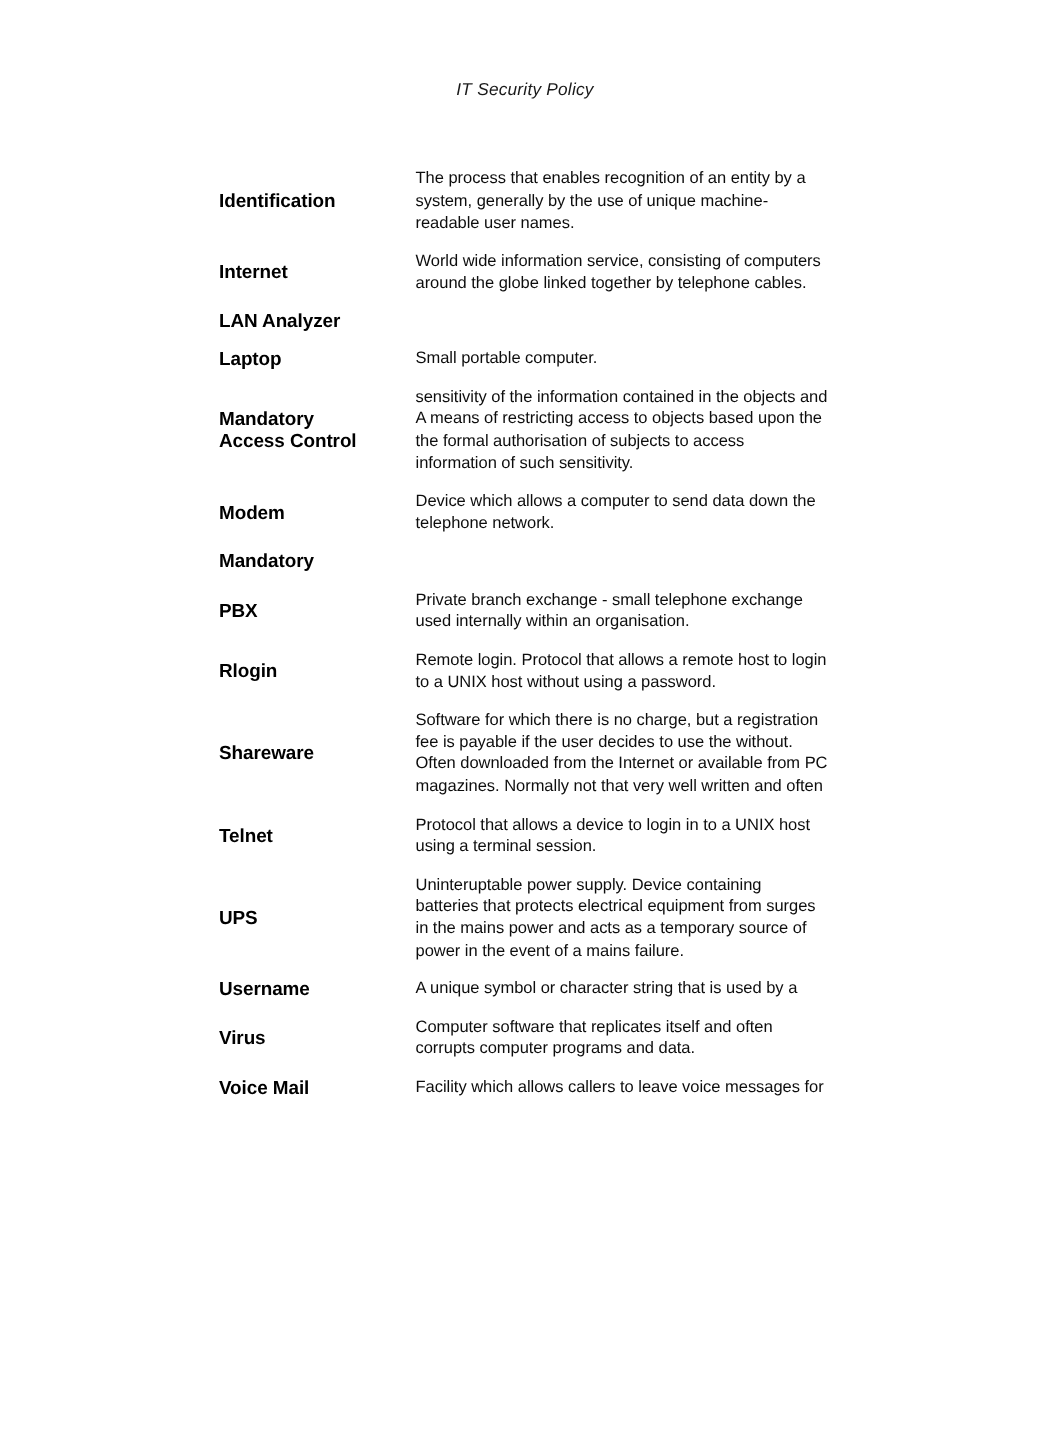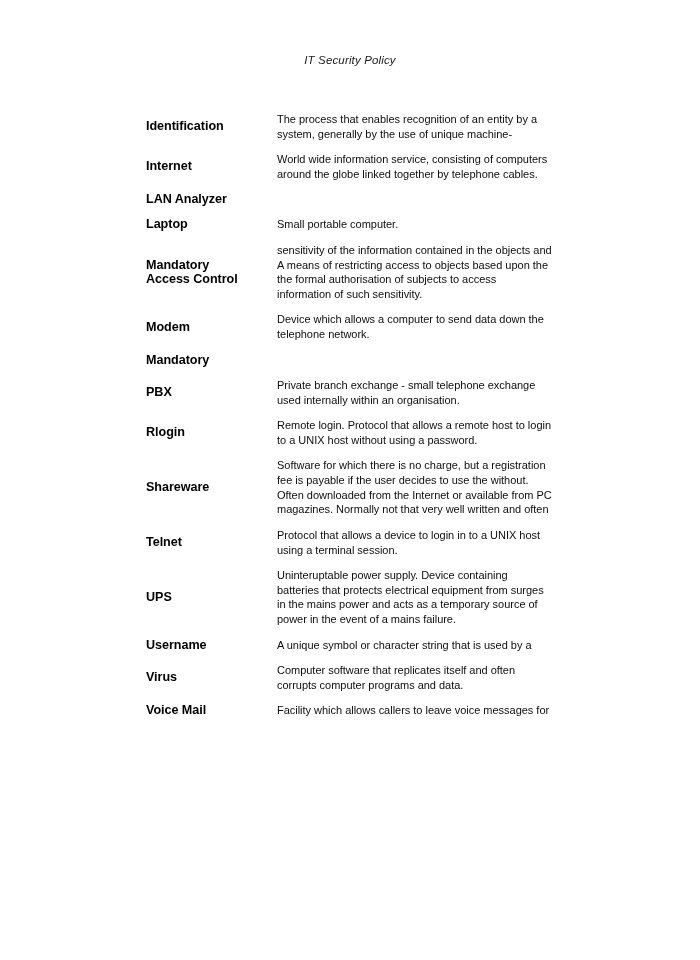--- a/index.html
+++ b/index.html
@@ -86,20 +86,21 @@
   <div class="doc-header">IT Security Policy</div>
 
   <div class="glossary">
       <div class="entry">
         <div class="term">
           <span class="term-line">Identification</span>
         </div>
         <div class="definition">
           <span class="def-line">The process that enables recognition of an entity by a</span>
           <span class="def-line">system, generally by the use of unique machine-</span>
+          <span class="def-line">readable user names.</span>
         </div>
       </div>
       <div class="entry">
         <div class="term">
           <span class="term-line">Internet</span>
         </div>
         <div class="definition">
           <span class="def-line">World wide information service, consisting of computers</span>
           <span class="def-line">around the globe linked together by telephone cables.</span>
         </div>

